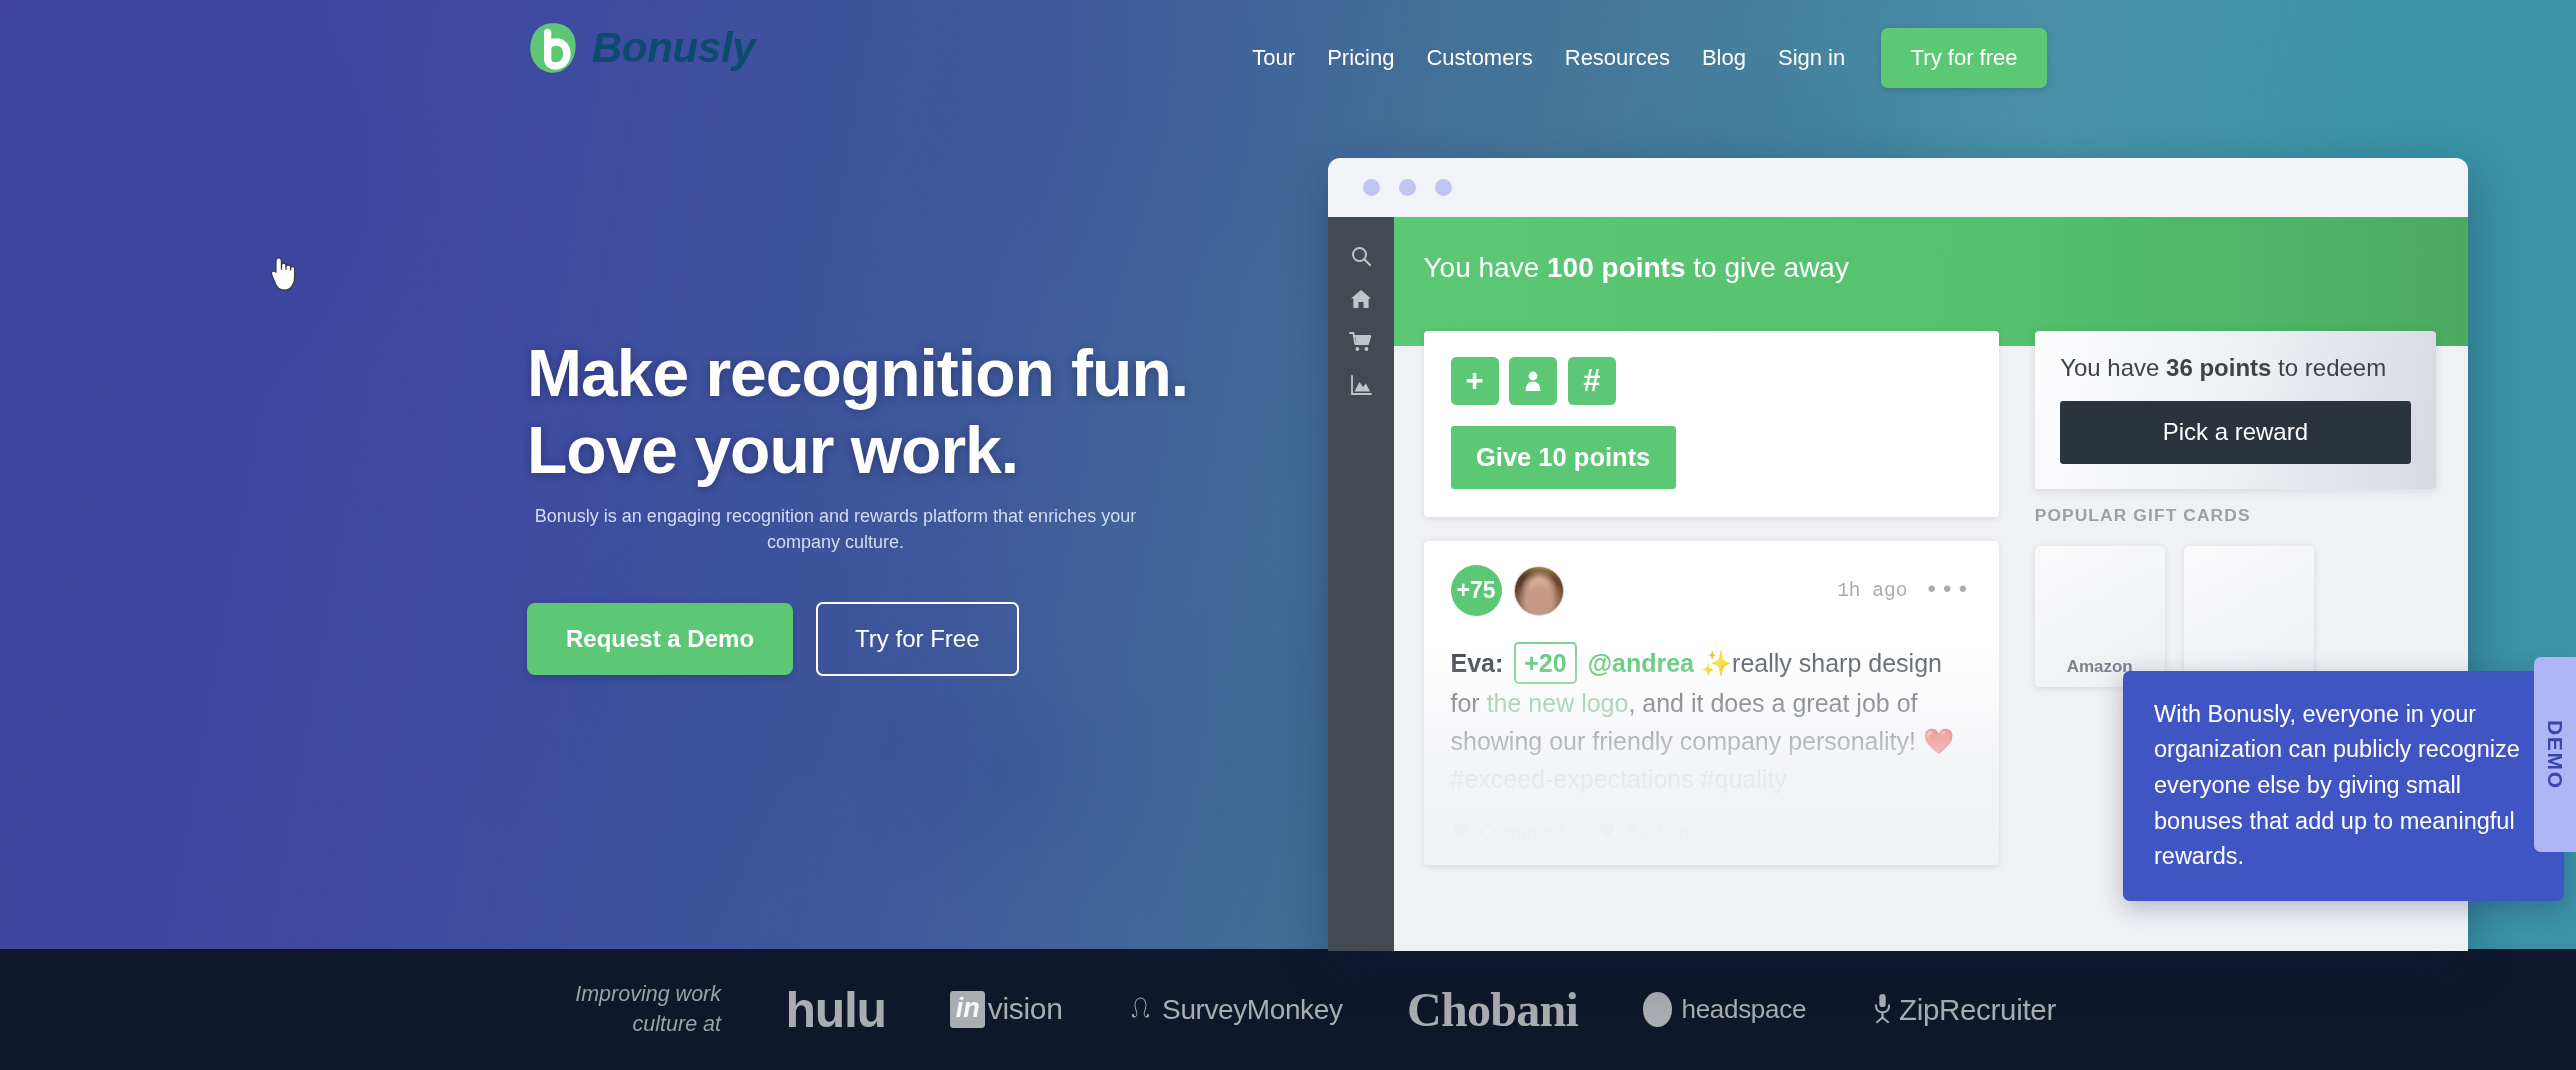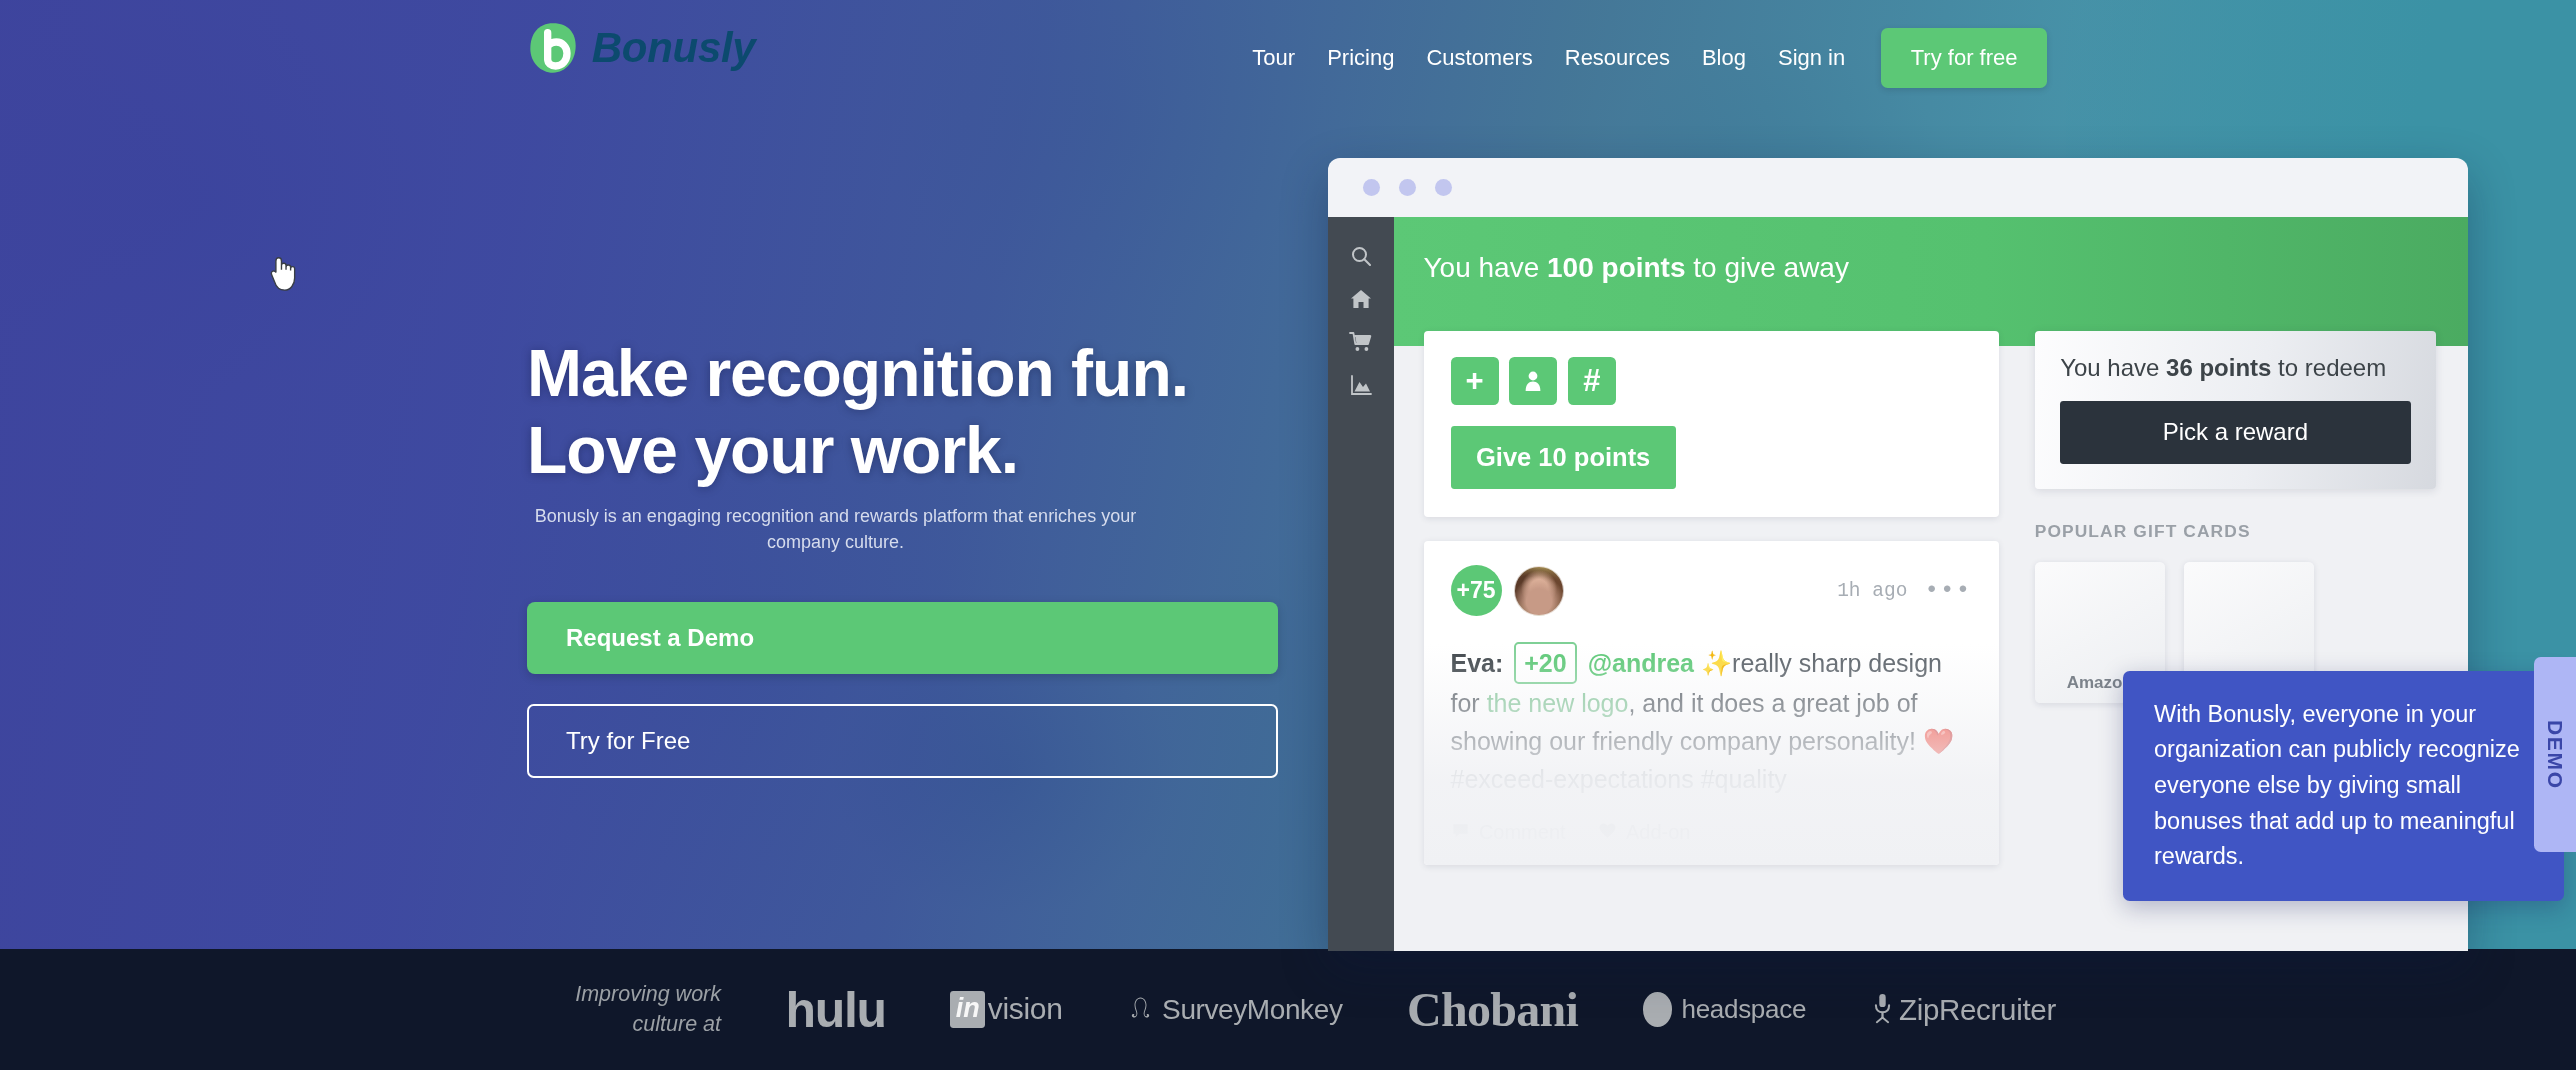--- a/index.html
+++ b/index.html
@@ -69,21 +69,21 @@
   .hero-copy { position: absolute; left: 527px; top: 335px; width: 751px; z-index: 20; }
   .hero-h1 {
     color: #fff; font-size: 66px; line-height: 1.17; font-weight: 700;
     letter-spacing: -1px; text-shadow: 0 1.3px 9.4px rgba(10,14,50,0.35);
   }
   .hero-sub {
     margin-top: 15px; color: #d6dced; font-size: 18px; line-height: 1.42; font-weight: 400;
     max-width: 617px;
     text-align: center;
   }
-  .hero-btns { margin-top: 46px; display: flex; gap: 30px; flex-direction: column; }
+  .hero-btns { margin-top: 46px; display: flex; align-items: center; gap: 23px; }
   .btn-demo {
     background: #5cc876; color: #fff; font-size: 24px; font-weight: 700;
     padding: 22px 39px; border-radius: 8px; box-shadow: 0 2.7px 9.4px rgba(0,0,0,0.16);
   }
   .btn-try {
     border: 2px solid #fff; color: #fff; font-size: 24px; font-weight: 400;
     padding: 21px 37px; border-radius: 6.7px; background: transparent;
   }
 
   
@@ -182,21 +182,21 @@
     background: linear-gradient(100deg, #fdfdfe 0%, #eceef2 55%, #d6d9df 100%);
     border-radius: 4px; padding: 23px 25.5px 25.5px 25.5px; box-shadow: 0 1.3px 8px rgba(30,40,70,0.12);
   }
   .redeem-text { color: #3d4449; font-size: 24px; white-space: nowrap; }
   .redeem-text b { font-weight: 700; }
   .pick-btn {
     margin-top: 19px; background: #2b333c; color: #fff; font-size: 24px;
     text-align: center; padding: 17.4px 0; border-radius: 3.4px;
   }
   .gift-head {
-    margin-top: 32px; color: #9aa0a7; font-size: 17.4px; font-weight: 700; letter-spacing: 1.1px;
+    margin-top: 16px; color: #9aa0a7; font-size: 17.4px; font-weight: 700; letter-spacing: 1.1px;
   }
   .gift-grid { margin-top: 20px; display: flex; gap: 19px; }
   .gift-tile {
     width: 130px; height: 141px; background: linear-gradient(150deg,#fbfbfc 0%, #eceef1 100%);
     border-radius: 5.4px; box-shadow: 0 1.3px 6px rgba(30,40,70,0.11);
     display: flex; align-items: flex-end; justify-content: center; padding-bottom: 10.7px;
   }
   .gift-label { color: #7c838b; font-size: 17px; font-weight: 700; }
 
   

